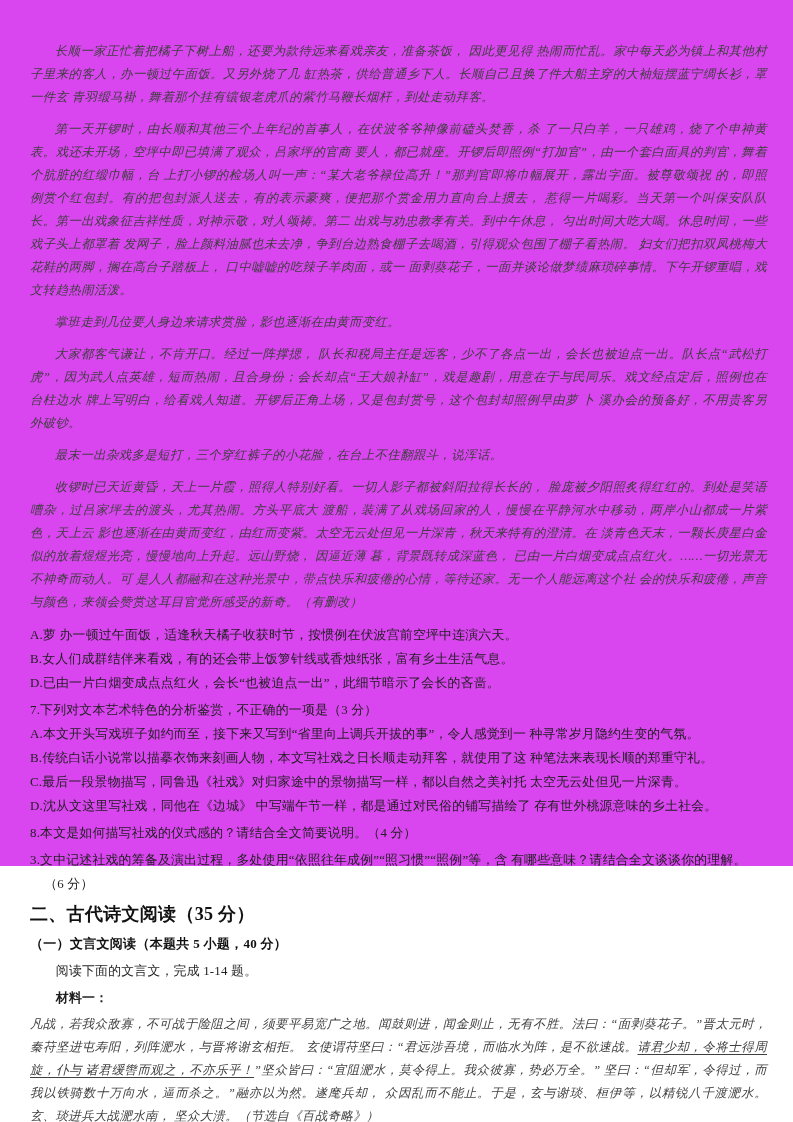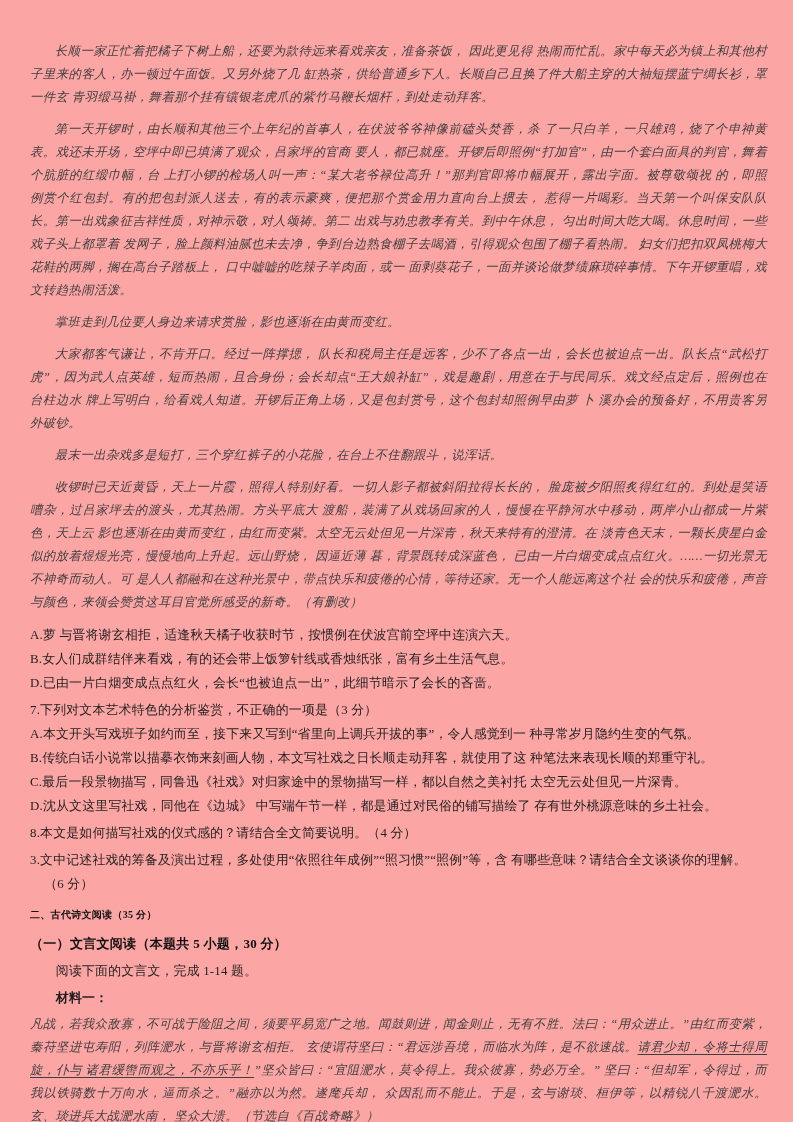--- a/index.html
+++ b/index.html
@@ -3,23 +3,23 @@
 <meta charset="utf-8">
 <style>
   html,body{margin:0;padding:0;}
   body{
     width:793px;height:1122px;overflow:hidden;
     background:#ffffff;
     font-family:"Liberation Serif","DejaVu Serif",serif;
   }
   .page{
     box-sizing:border-box;
-    width:793px;height:1122px;
+    width:793px;height:866px;
     padding:40px 26px 0 30px;
-    background:#fca5a5;
+    background:#d946ef;
   }
   p,h2,h3{margin:0;padding:0;}
   
   .kai{
     font-style:italic;
     font-size:12.4px;
     line-height:23px;
     color:#3f3f3f;
     text-align:justify;
     letter-spacing:0.4px;
@@ -29,21 +29,21 @@
   
   .q{
     font-size:12.9px;
     line-height:24px;
     color:#1f1f1f;
     text-align:justify;
     letter-spacing:0.2px;
   }
   .qgap{margin-top:3px;}
   .sec{
-    font-size:10px;font-weight:bold;color:#111;
+    font-size:18px;font-weight:bold;color:#111;
     line-height:25px;margin-top:6px;letter-spacing:0.3px;
   }
   .sub{
     font-size:13px;font-weight:bold;color:#111;
     line-height:25px;margin-top:4px;letter-spacing:0.3px;
   }
   .mat{font-weight:bold;}
   .score-note{padding-left:1.1em;}
   .ul{text-decoration:underline;text-underline-offset:3px;text-decoration-thickness:1px;}
   .classical{margin-top:3px;}
@@ -56,35 +56,35 @@
   <section>
     <p class="kai narr indent">长顺一家正忙着把橘子下树上船，还要为款待远来看戏亲友，准备茶饭， 因此更见得 热闹而忙乱。家中每天必为镇上和其他村子里来的客人，办一顿过午面饭。又另外烧了几 缸热茶，供给普通乡下人。长顺自己且换了件大船主穿的大袖短摆蓝宁绸长衫，罩一件玄 青羽缎马褂，舞着那个挂有镶银老虎爪的紫竹马鞭长烟杆，到处走动拜客。</p>
     <p class="kai narr indent">第一天开锣时，由长顺和其他三个上年纪的首事人，在伏波爷爷神像前磕头焚香，杀 了一只白羊，一只雄鸡，烧了个申神黄表。戏还未开场，空坪中即已填满了观众，吕家坪的官商 要人，都已就座。开锣后即照例“打加官”，由一个套白面具的判官，舞着个肮脏的红缎巾幅，台 上打小锣的检场人叫一声：“某大老爷禄位高升！”那判官即将巾幅展开，露出字面。被尊敬颂祝 的，即照例赏个红包封。有的把包封派人送去，有的表示豪爽，便把那个赏金用力直向台上掼去， 惹得一片喝彩。当天第一个叫保安队队长。第一出戏象征吉祥性质，对神示敬，对人颂祷。第二 出戏与劝忠教孝有关。到中午休息， 匀出时间大吃大喝。休息时间，一些戏子头上都罩着 发网子，脸上颜料油腻也未去净，争到台边熟食棚子去喝酒，引得观众包围了棚子看热闹。 妇女们把扣双凤桃梅大花鞋的两脚，搁在高台子踏板上， 口中嘘嘘的吃辣子羊肉面，或一 面剥葵花子，一面并谈论做梦绩麻琐碎事情。下午开锣重唱，戏文转趋热闹活泼。</p>
     <p class="kai narr indent">掌班走到几位要人身边来请求赏脸，影也逐渐在由黄而变红。</p>
     <p class="kai narr indent">大家都客气谦让，不肯开口。经过一阵撑揌， 队长和税局主任是远客，少不了各点一出，会长也被迫点一出。队长点“武松打虎”，因为武人点英雄，短而热闹，且合身份；会长却点“王大娘补缸”，戏是趣剧，用意在于与民同乐。戏文经点定后，照例也在台柱边水 牌上写明白，给看戏人知道。开锣后正角上场，又是包封赏号，这个包封却照例早由萝 卜 溪办会的预备好，不用贵客另外破钞。</p>
     <p class="kai narr indent">最末一出杂戏多是短打，三个穿红裤子的小花脸，在台上不住翻跟斗，说浑话。</p>
     <p class="kai narr indent">收锣时已天近黄昏，天上一片霞，照得人特别好看。一切人影子都被斜阳拉得长长的， 脸庞被夕阳照炙得红红的。到处是笑语嘈杂，过吕家坪去的渡头，尤其热闹。方头平底大 渡船，装满了从戏场回家的人，慢慢在平静河水中移动，两岸小山都成一片紫色，天上云 影也逐渐在由黄而变红，由红而变紫。太空无云处但见一片深青，秋天来特有的澄清。在 淡青色天末，一颗长庚星白金似的放着煜煜光亮，慢慢地向上升起。远山野烧， 因逼近薄 暮，背景既转成深蓝色， 已由一片白烟变成点点红火。……一切光景无不神奇而动人。可 是人人都融和在这种光景中，带点快乐和疲倦的心情，等待还家。无一个人能远离这个社 会的快乐和疲倦，声音与颜色，来领会赞赏这耳目官觉所感受的新奇。（有删改）</p>
   </section>
 
   <section>
-    <p class="q">A.萝 与晋将谢玄相拒，适逢秋天橘子收获时节，按惯例在伏波宫前空坪中连演六天。</p>
+    <p class="q">A.萝 办一顿过午面饭，适逢秋天橘子收获时节，按惯例在伏波宫前空坪中连演六天。</p>
     <p class="q">B.女人们成群结伴来看戏，有的还会带上饭箩针线或香烛纸张，富有乡土生活气息。</p>
     <p class="q">D.已由一片白烟变成点点红火，会长“也被迫点一出”，此细节暗示了会长的吝啬。</p>
 
     <p class="q qgap">7.下列对文本艺术特色的分析鉴赏，不正确的一项是（3 分）</p>
     <p class="q">A.本文开头写戏班子如约而至，接下来又写到“省里向上调兵开拔的事”，令人感觉到一 种寻常岁月隐约生变的气氛。</p>
     <p class="q">B.传统白话小说常以描摹衣饰来刻画人物，本文写社戏之日长顺走动拜客，就使用了这 种笔法来表现长顺的郑重守礼。</p>
     <p class="q">C.最后一段景物描写，同鲁迅《社戏》对归家途中的景物描写一样，都以自然之美衬托 太空无云处但见一片深青。</p>
     <p class="q">D.沈从文这里写社戏，同他在《边城》 中写端午节一样，都是通过对民俗的铺写描绘了 存有世外桃源意味的乡土社会。</p>
 
     <p class="q qgap">8.本文是如何描写社戏的仪式感的？请结合全文简要说明。（4 分）</p>
     <p class="q qgap">3.文中记述社戏的筹备及演出过程，多处使用“依照往年成例”“照习惯”“照例”等，含 有哪些意味？请结合全文谈谈你的理解。</p>
     <p class="q score-note">（6 分）</p>
   </section>
 
   <h2 class="sec">二、古代诗文阅读（35 分）</h2>
-  <h3 class="sub">（一）文言文阅读（本题共 5 小题，30 分）</h3>
+  <h3 class="sub">（一）文言文阅读（本题共 5 小题，40 分）</h3>
   <p class="q indent qgap">阅读下面的文言文，完成 1-14 题。</p>
   <p class="q indent mat qgap">材料一：</p>
 
-  <p class="kai classical"><span>凡战，若我众敌寡，不可战于险阻之间，须要平易宽广之地。闻鼓则进，闻金则止，无有不胜。法曰：“用众进止。”由红而变紫，秦苻坚进屯寿阳，列阵淝水，与晋将谢玄相拒。 玄使谓苻坚曰：“君远涉吾境，而临水为阵，是不欲速战。</span><span class="ul">请君少却，令将士得周旋，仆与 诸君缓辔而观之，不亦乐乎！</span><span>”坚众皆曰：“宜阻淝水，莫令得上。我众彼寡，势必万全。” 坚曰：“但却军，令得过，而我以铁骑数十万向水，逼而杀之。”融亦以为然。遂麾兵却， 众因乱而不能止。于是，玄与谢琰、桓伊等，以精锐八千渡淝水。玄、琰进兵大战淝水南， 坚众大溃。（节选自《百战奇略》）</span></p>
+  <p class="kai classical"><span>凡战，若我众敌寡，不可战于险阻之间，须要平易宽广之地。闻鼓则进，闻金则止，无有不胜。法曰：“面剥葵花子。”晋太元时，秦苻坚进屯寿阳，列阵淝水，与晋将谢玄相拒。 玄使谓苻坚曰：“君远涉吾境，而临水为阵，是不欲速战。</span><span class="ul">请君少却，令将士得周旋，仆与 诸君缓辔而观之，不亦乐乎！</span><span>”坚众皆曰：“宜阻淝水，莫令得上。我众彼寡，势必万全。” 坚曰：“但却军，令得过，而我以铁骑数十万向水，逼而杀之。”融亦以为然。遂麾兵却， 众因乱而不能止。于是，玄与谢琰、桓伊等，以精锐八千渡淝水。玄、琰进兵大战淝水南， 坚众大溃。（节选自《百战奇略》）</span></p>
 
 </div>
 
 </body></html>

